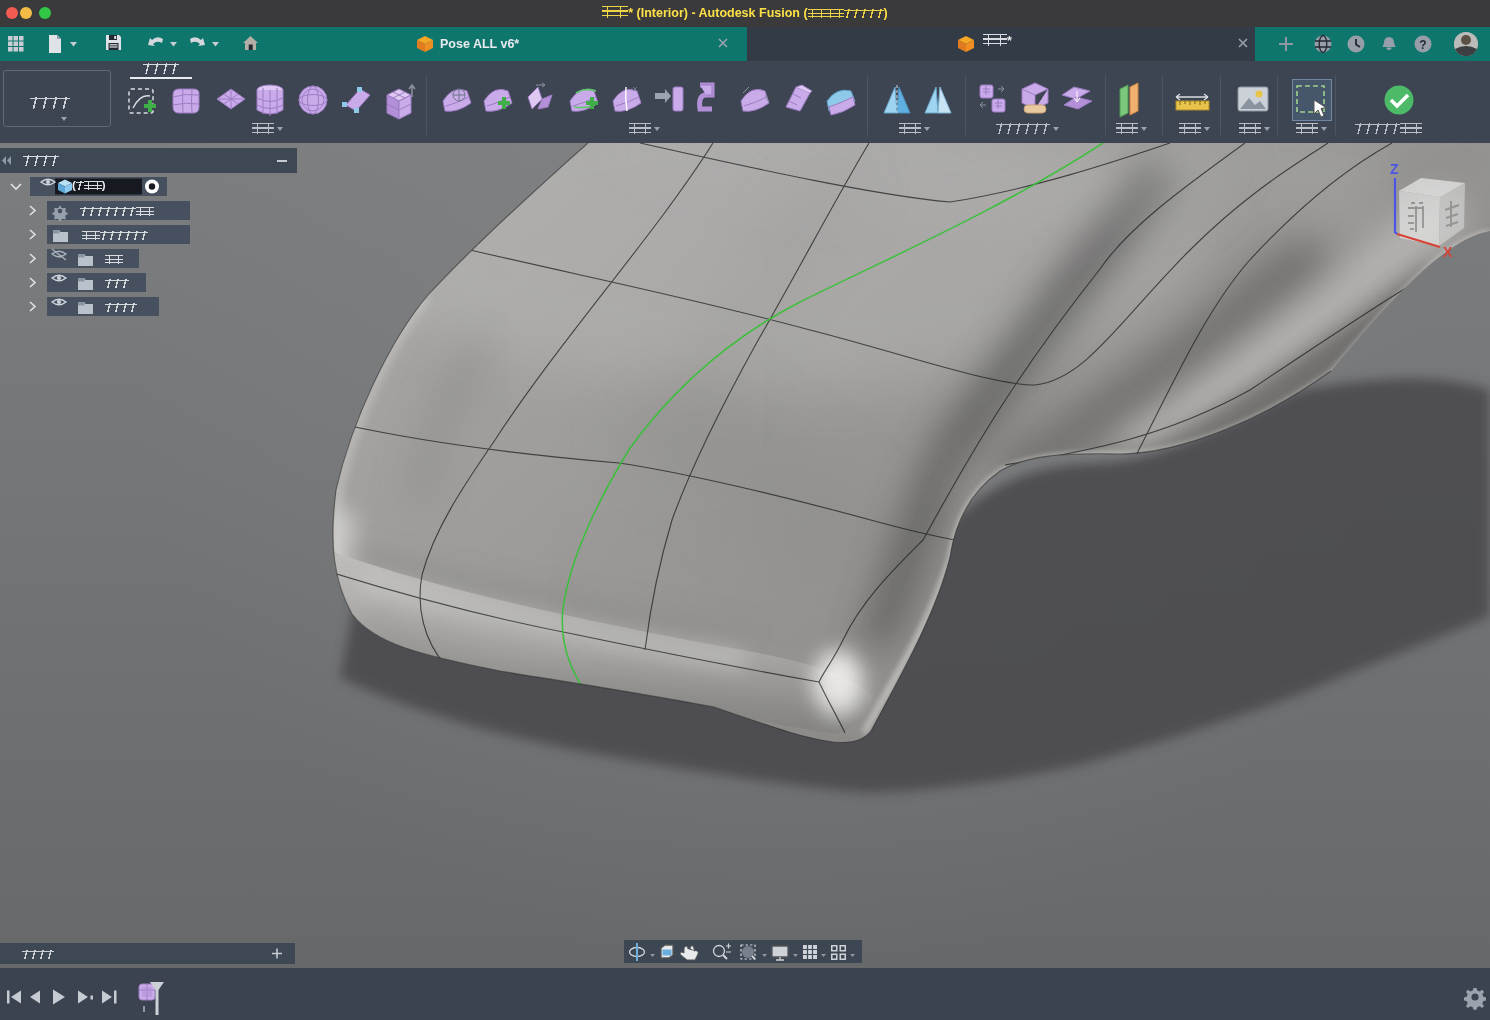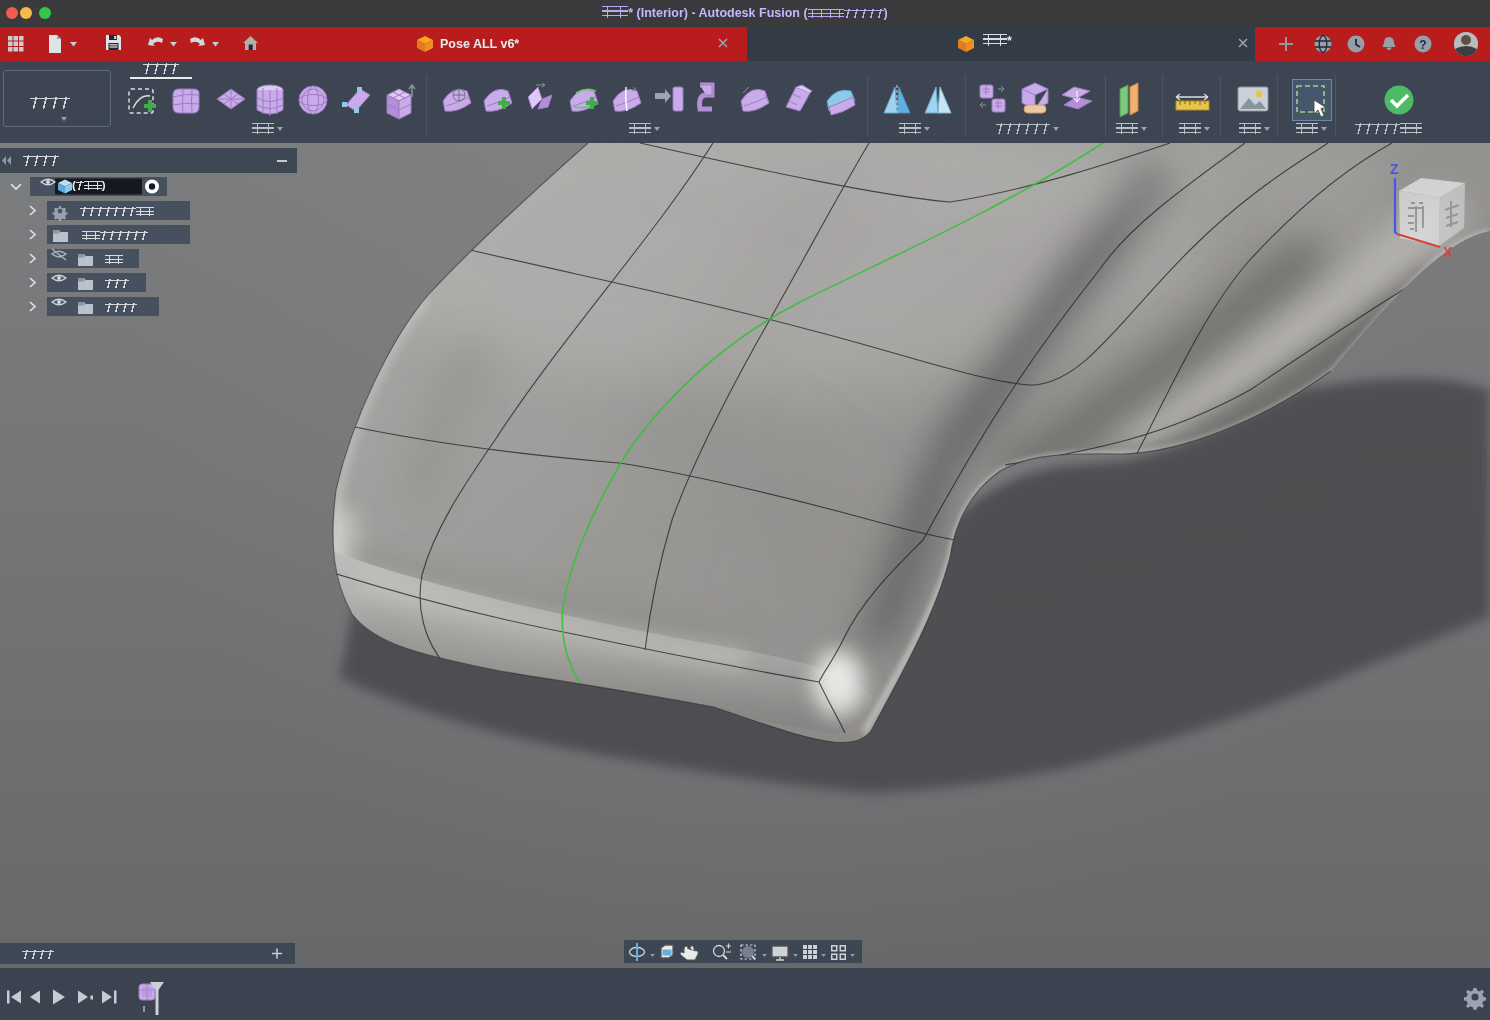--- a/index.html
+++ b/index.html
@@ -7,23 +7,23 @@
 background:repeating-linear-gradient(to bottom, currentColor 0 1px, transparent 1px 4.5px),
 linear-gradient(currentColor,currentColor) 5px 0/1px 100% no-repeat;opacity:.92}
 .k.s{width:9px;height:9px;background:repeating-linear-gradient(to bottom, currentColor 0 1px, transparent 1px 3.6px),linear-gradient(currentColor,currentColor) 4px 0/1px 100% no-repeat}
 .n{display:inline-block;width:9px;height:11px;vertical-align:-1px;
 background:linear-gradient(currentColor,currentColor) 0 1px/100% 1px no-repeat,
 linear-gradient(104deg, transparent 42%, currentColor 42% 56%, transparent 56%);opacity:.9}
 .n.s{width:8px;height:9px}
 
 #titlebar{position:absolute;left:0;top:0;width:100%;height:27px;background:#3a3a3c;color:#bfc0c1}
 .tl{position:absolute;top:7px;width:12px;height:12px;border-radius:50%}
-#ttext{position:absolute;top:6px;left:0;right:0;text-align:center;font-size:12.5px;font-weight:bold;color:#c4b5fd}
-
-#appbar{position:absolute;left:0;top:27px;width:100%;height:34px;background:#b91c1c;color:#c3c8cf}
+#ttext{position:absolute;top:6px;left:0;right:0;text-align:center;font-size:12.5px;font-weight:bold;color:#fde047}
+
+#appbar{position:absolute;left:0;top:27px;width:100%;height:34px;background:#0f766e;color:#c3c8cf}
 #appbar svg{position:absolute;top:0}
 .tab{position:absolute;top:0;height:34px;font-size:12.5px;font-weight:bold;color:#e8eaed}
 #tab2{background:#333b47}
 
 #ribbon{position:absolute;left:0;top:61px;width:100%;height:82px;background:#3d4552;color:#c6cbd3}
 #designbtn{position:absolute;left:3px;top:9px;width:108px;height:57px;border:1px solid #5f6a77;border-radius:3px;color:#dde1e6}
 #designbtn span{position:absolute;left:26px;top:23px;white-space:nowrap}
 #formtab{position:absolute;left:128px;top:2px;width:66px;text-align:center;color:#e8ebee;font-size:11.5px}
 #formtab::after{content:"";position:absolute;left:2px;right:2px;bottom:-4px;height:2px;background:#e8ebee}
 .glabel{position:absolute;top:62px;font-size:11px;color:#c6cbd3;white-space:nowrap}

